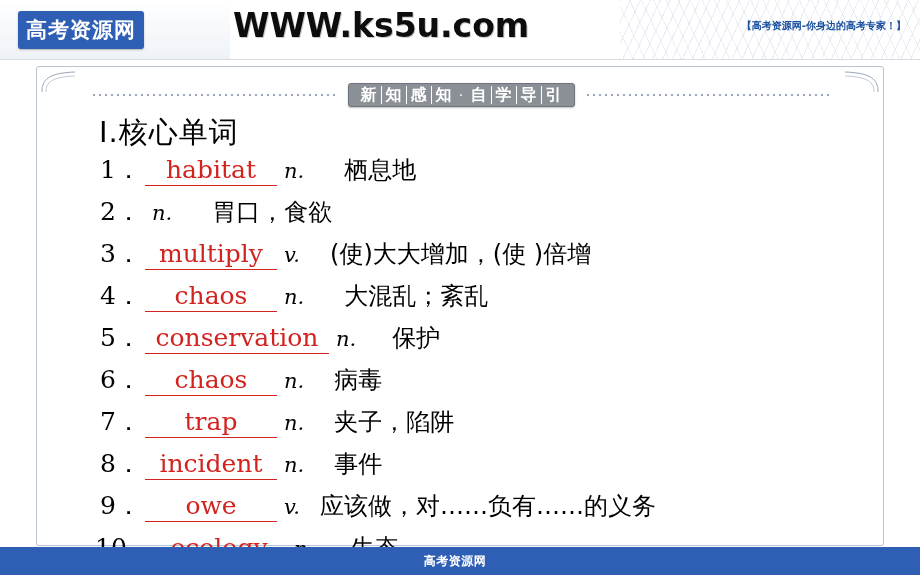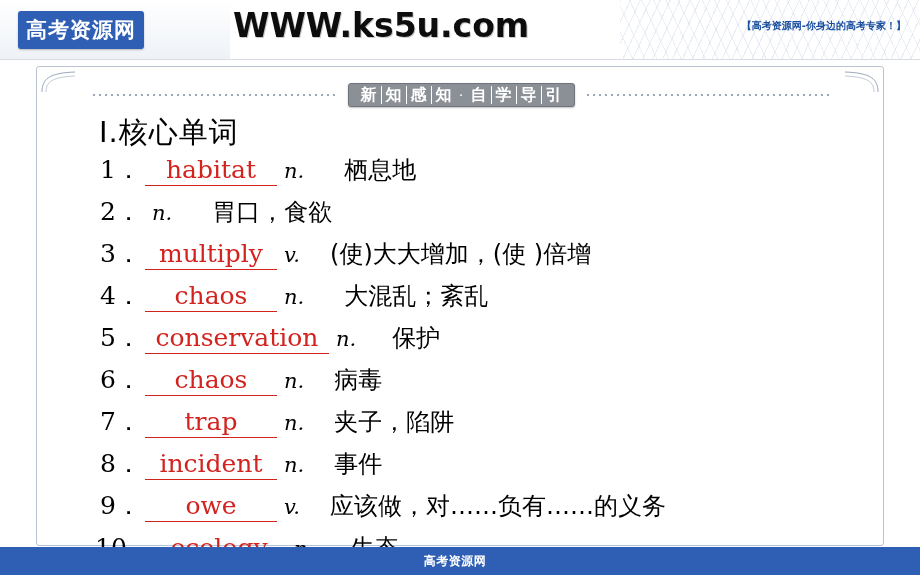--- a/index.html
+++ b/index.html
@@ -335,21 +335,21 @@
         <span class="num">8．</span>
         <span class="blank" style="width:120px;">incident</span>
         <span class="pos">n.</span>
         <span class="meaning" style="margin-left:30px;">事件</span>
       </div>
 
       <div class="word-row">
         <span class="num">9．</span>
         <span class="blank" style="width:120px;">owe</span>
         <span class="pos">v.</span>
-        <span class="meaning" style="margin-left:30px;text-align:center;">应该做，对……负有……的义务</span>
+        <span class="meaning" style="margin-left:20px;text-align:center;">应该做，对……负有……的义务</span>
       </div>
 
       <div class="word-row">
         <span class="num">10．</span>
         <span class="blank" style="width:124px;margin-left:6px;">ecology</span>
         <span class="pos">n.</span>
         <span class="meaning" style="margin-left:36px;">生态</span>
       </div>
 
     </div>

